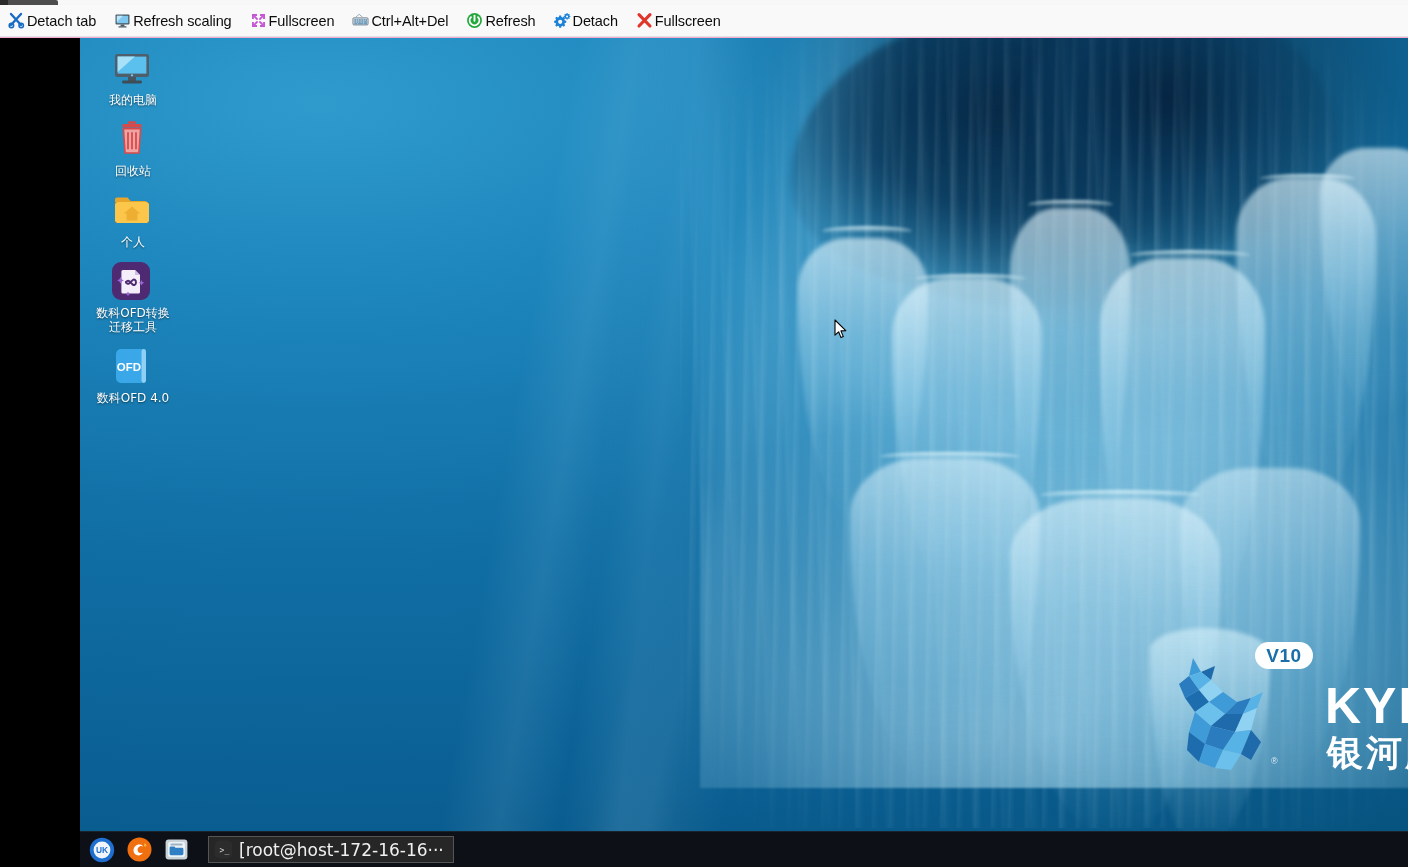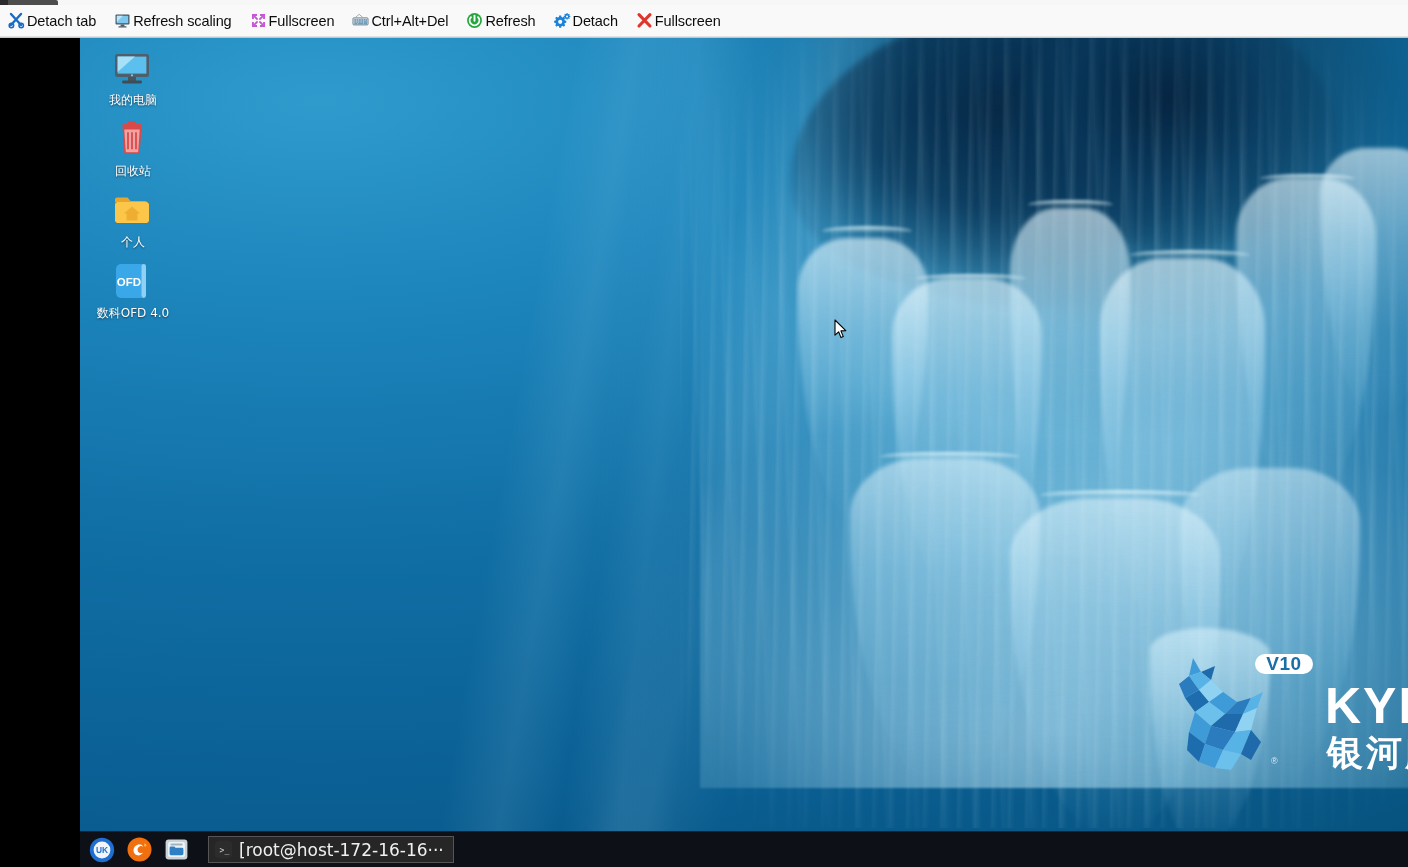--- a/index.html
+++ b/index.html
@@ -279,22 +279,22 @@
   .brand {
     position: absolute;
     left: 1085px;
     top: 600px;
     width: 300px;
     height: 150px;
     pointer-events: none;
   }
   .brand-badge {
     position: absolute;
-    left: 90px; top: 16px;
-    width: 58px; height: 20px;
+    left: 90px; top: 4px;
+    width: 58px; height: 27px;
     background: #ffffff;
     border-radius: 14px;
     display: flex; align-items: center; justify-content: center;
   }
   .brand-badge span {
     color: #1a6fa8;
     font-size: 19px;
     font-weight: bold;
     letter-spacing: 0.5px;
     font-family: "Liberation Sans", sans-serif;
@@ -526,20 +526,36 @@
             <svg width="42" height="42" viewBox="0 0 42 42">
               <path d="M4 10.5 a2 2 0 0 1 2 -2 h10.5 l3 3.4 h14.5 a2 2 0 0 1 2 2 v2 H4z" fill="#e8a52b"></path>
               <rect x="4" y="13" width="34" height="21" rx="2.2" fill="#fbc košt"></rect>
               <rect x="4" y="13" width="34" height="21" rx="2.2" fill="#fbc64a"></rect>
               <path d="M21 17.5 L29 24.5 h-2.6 v7 h-10.8 v-7 H13 z" fill="#e8a52b" opacity=".75"></path>
             </svg>
           </span>
           <span class="cap">个人</span>
         </div>
 
+        <div class="desk-icon">
+          <span class="glyph">
+            <svg width="40" height="40" viewBox="0 0 40 40">
+              <rect x="1" y="1" width="38" height="38" rx="9" fill="#4d2a72"></rect>
+              <path d="M12 9 h12 l5 5 v17 a1.6 1.6 0 0 1 -1.6 1.6 h-15.4 a1.6 1.6 0 0 1 -1.6 -1.6 v-20.4 a1.6 1.6 0 0 1 1.6 -1.6z" fill="#f3eefa"></path>
+              <path d="M24 9 l5 5 h-5z" fill="#cdbce3"></path>
+              <path d="M15 22.5 c0 -2.2 1.8 -3.6 3.3 -2.2 l3.4 3.2 c1.5 1.4 3.3 0 3.3 -2.2 s-1.8 -3.6 -3.3 -2.2 l-3.4 3.2 c-1.5 1.4 -3.3 0 -3.3 -2.2z" fill="none" stroke="#4d2a72" stroke-width="1.9"></path>
+              <g fill="#9b66d6">
+                <path d="M9.5 16 l1.1 2.3 l2.3 1.1 l-2.3 1.1 l-1.1 2.3 l-1.1 -2.3 l-2.3 -1.1 l2.3 -1.1z"></path>
+                <path d="M30.5 19 l.9 1.9 l1.9 .9 l-1.9 .9 l-.9 1.9 l-.9 -1.9 l-1.9 -.9 l1.9 -.9z"></path>
+                <path d="M17 30.5 l.8 1.6 l1.6 .8 l-1.6 .8 l-.8 1.6 l-.8 -1.6 l-1.6 -.8 l1.6 -.8z"></path>
+              </g>
+            </svg>
+          </span>
+          <span class="cap">数科OFD转换迁移工具</span>
+        </div>
 
         <div class="desk-icon">
           <span class="glyph">
             <svg width="40" height="40" viewBox="0 0 40 40">
               <rect x="5" y="3" width="30" height="34" rx="5" fill="#3aa7e8"></rect>
               <rect x="30.5" y="3" width="4.5" height="34" rx="2.4" fill="#8fd0f4"></rect>
               <text x="18" y="25" font-family="Liberation Sans, sans-serif" font-size="11.5" font-weight="bold" fill="#ffffff" text-anchor="middle">OFD</text>
             </svg>
           </span>
           <span class="cap">数科OFD 4.0</span>

